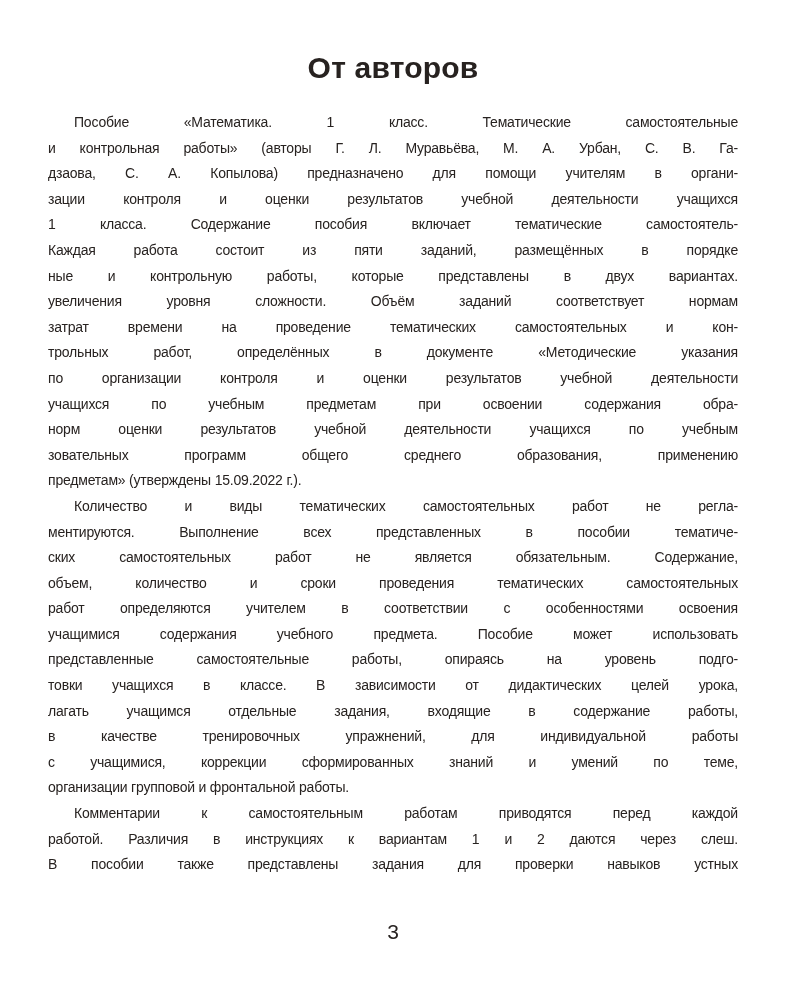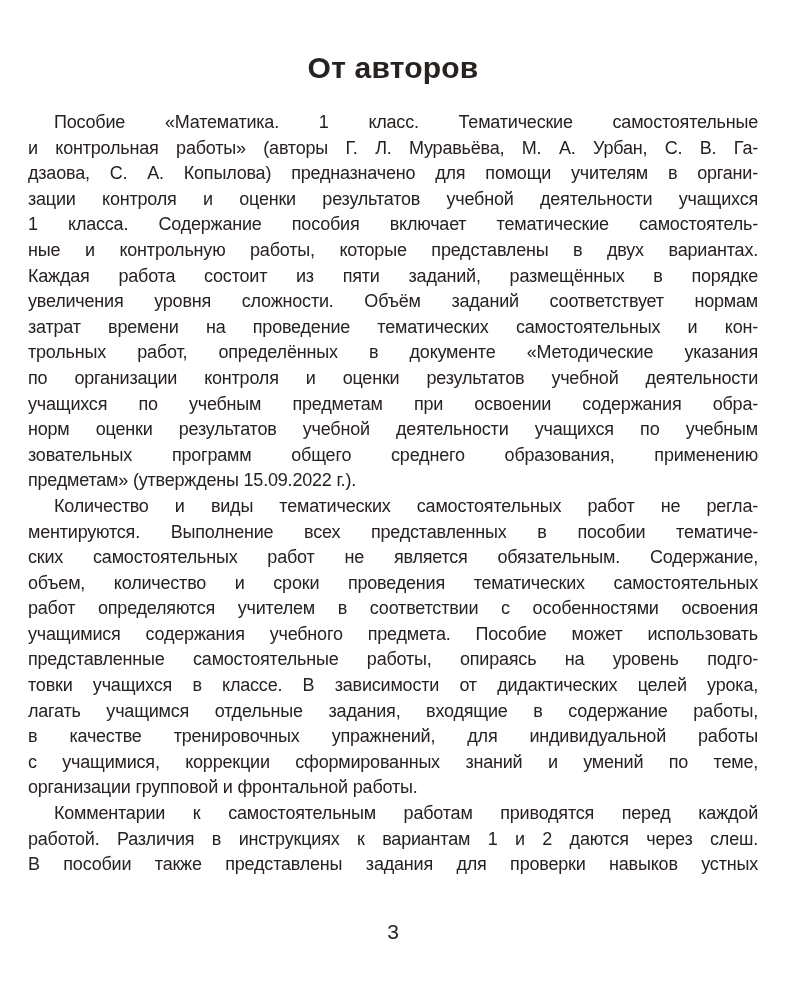--- a/index.html
+++ b/index.html
@@ -11,37 +11,37 @@
     height: 1000px;
     background: #ffffff;
     color: #272220;
     font-family: "Liberation Sans", sans-serif;
     position: relative;
     overflow: hidden;
   }
   .page {
     position: absolute;
     inset: 0;
-    padding: 0 28px;
+    padding: 0 48px;
     box-sizing: border-box;
   }
   .title {
     margin: 0;
     padding-top: 49px;
     font-size: 30px;
     line-height: 37px;
     font-weight: bold;
     text-align: center;
     letter-spacing: 0.2px;
   }
   .body-text {
     margin-top: 24px;
   }
   .line {
-    font-size: 18px;
+    font-size: 14px;
     line-height: 25.6px;
     letter-spacing: -0.2px;
     text-align: justify;
     text-align-last: justify;
   }
   .line.first {
     text-indent: 26px;
   }
   .line.end {
     text-align: center;
@@ -62,22 +62,22 @@
 
 <div class="page">
   <h1 class="title">От авторов</h1>
 
   <div class="body-text">
       <div class="line first">Пособие «Математика. 1 класс. Тематические самостоятельные</div>
       <div class="line">и контрольная работы» (авторы Г. Л. Муравьёва, М. А. Урбан, С. В. Га-</div>
       <div class="line">дзаова, С. А. Копылова) предназначено для помощи учителям в органи-</div>
       <div class="line">зации контроля и оценки результатов учебной деятельности учащихся</div>
       <div class="line">1 класса. Содержание пособия включает тематические самостоятель-</div>
+      <div class="line">Каждая работа состоит из пяти заданий, размещённых в порядке</div>
       <div class="line">ные и контрольную работы, которые представлены в двух вариантах.</div>
-      <div class="line">Каждая работа состоит из пяти заданий, размещённых в порядке</div>
       <div class="line">увеличения уровня сложности. Объём заданий соответствует нормам</div>
       <div class="line">затрат времени на проведение тематических самостоятельных и кон-</div>
       <div class="line">трольных работ, определённых в документе «Методические указания</div>
       <div class="line">по организации контроля и оценки результатов учебной деятельности</div>
       <div class="line">учащихся по учебным предметам при освоении содержания обра-</div>
       <div class="line">норм оценки результатов учебной деятельности учащихся по учебным</div>
       <div class="line">зовательных программ общего среднего образования, применению</div>
       <div class="line end">предметам» (утверждены 15.09.2022 г.).</div>
       <div class="line first">Количество и виды тематических самостоятельных работ не регла-</div>
       <div class="line">ментируются. Выполнение всех представленных в пособии тематиче-</div>

